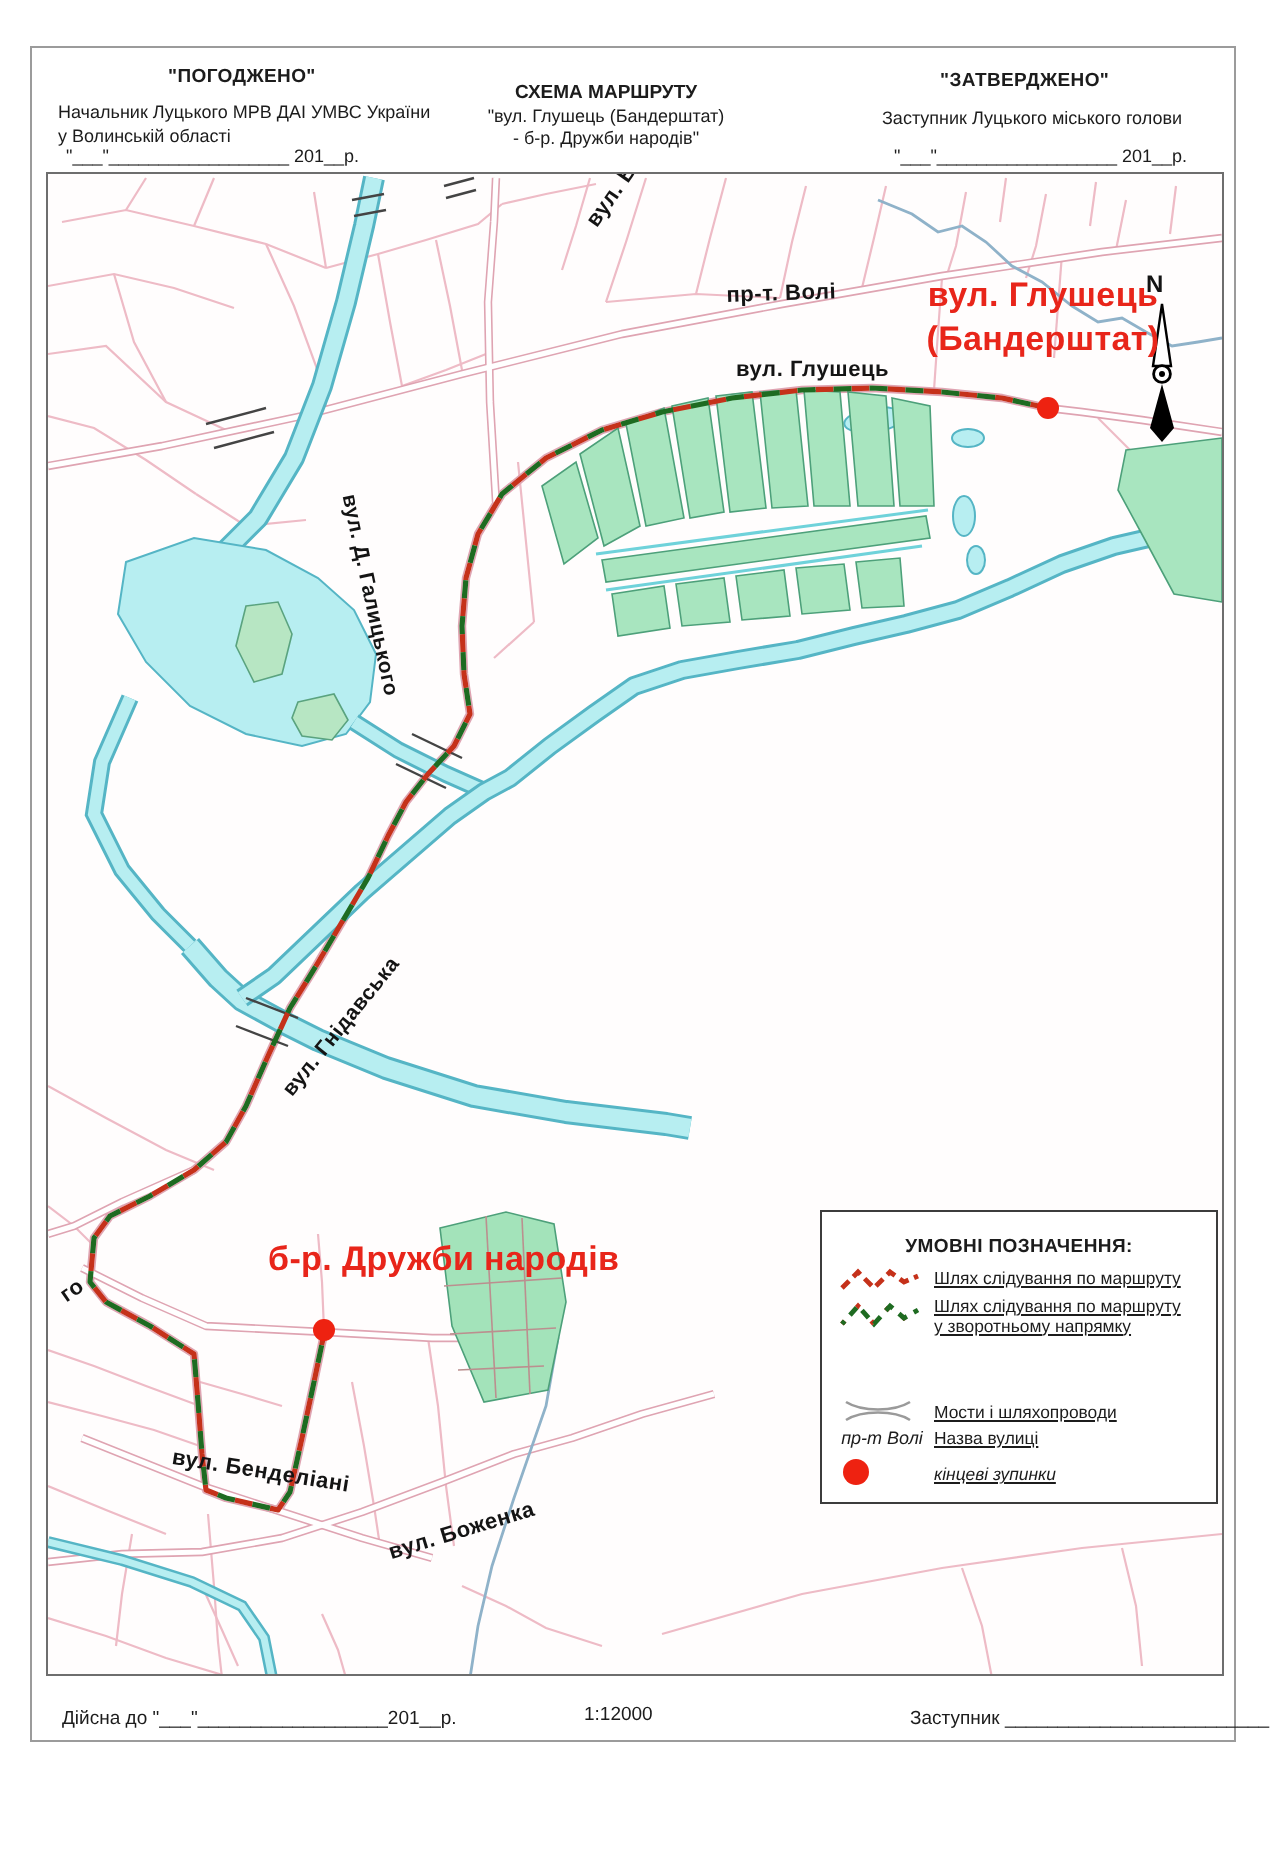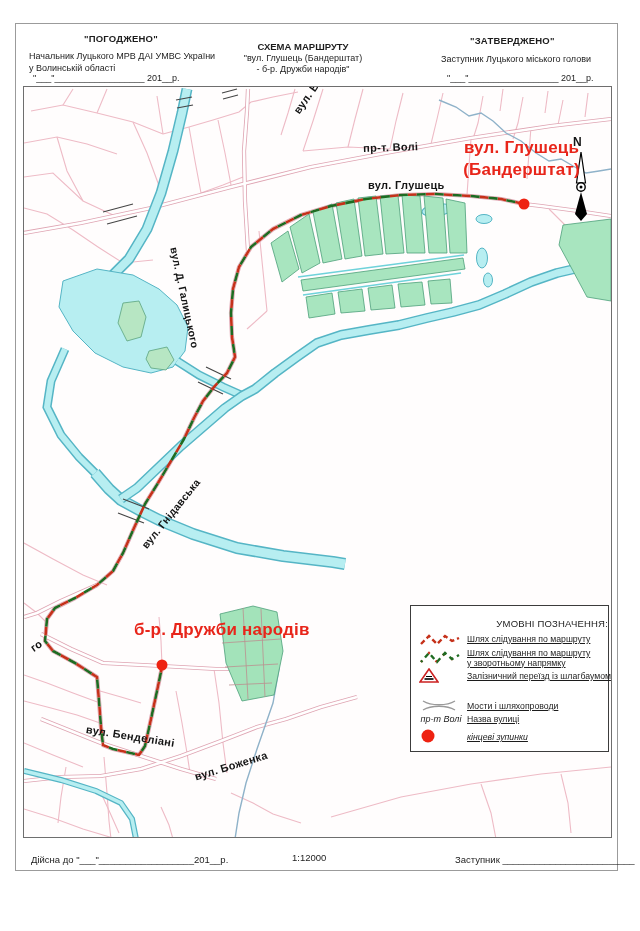--- a/index.html
+++ b/index.html
@@ -19,22 +19,22 @@
         border:1px solid #6e6e6e;overflow:hidden;background:#fffdfd;}
   .map-box svg{position:absolute;left:0;top:0;}
   .lbl{position:absolute;white-space:nowrap;transform-origin:0 0;
        font-weight:700;color:#141414;}
   .street{font-size:11px;letter-spacing:.3px;}
   .red-lbl{color:#e8251a;font-size:17px;font-weight:700;letter-spacing:.2px;}
   .north-n{font-size:12px;font-weight:700;}
   
   .legend{position:absolute;left:386px;top:518px;width:197px;height:145px;
           background:#fff;border:1px solid #3c3c3c;}
-  .lg-title{position:absolute;left:0;top:12px;width:100%;text-align:right;
-            font-size:9.5px;font-weight:400;letter-spacing:.2px;}
+  .lg-title{position:absolute;left:0;top:12px;width:100%;text-align:center;
+            font-size:9.5px;font-weight:700;letter-spacing:.2px;}
   .lg-row{position:absolute;left:0;width:100%;height:16px;}
   .lg-ic{position:absolute;left:8px;width:44px;text-align:center;}
   .lg-tx{position:absolute;left:56px;font-size:8.7px;line-height:9.5px;white-space:nowrap;text-decoration:underline;}
   .lg-example{font-size:9px;font-style:italic;font-weight:400;}
   .lg-italic{font-style:italic;}
   
   .foot{font-size:9.5px;}
 </style>
 </head>
 <body>
@@ -251,30 +251,20 @@
         <span class="lg-ic">
           <svg width="42" height="18">
               <polyline points="2,13 10,4 18,13 26,4 33,10 40,6" fill="none" stroke="#c5311a" stroke-width="2.4" stroke-dasharray="2 9"></polyline>
               <polyline points="2,13 10,4 18,13 26,4 33,10 40,6" fill="none" stroke="#1e6b21" stroke-width="2.4" stroke-dasharray="5 4" stroke-dashoffset="3"></polyline>
             </svg>
         </span>
         <span class="lg-tx" style="top:0px;">Шлях слідування по маршруту</span>
         <span class="lg-tx" style="top:9.5px;">у зворотньому напрямку</span>
       </div>
 
-      <div class="lg-row" style="top:62px;">
-        <span class="lg-ic">
-          <svg width="20" height="16">
-              <polygon points="10,1 19,14 1,14" fill="#fff" stroke="#cc2222" stroke-width="1.6"></polygon>
-              <line x1="5.5" y1="11" x2="14.5" y2="11" stroke="#000" stroke-width="1.6"></line>
-              <line x1="7" y1="8.5" x2="13" y2="8.5" stroke="#000" stroke-width="1"></line>
-            </svg>
-        </span>
-        <span class="lg-tx" style="top:4px;">Залізничний переїзд із шлагбаумом</span>
-      </div>
 
 
       <div class="lg-row" style="top:92px;">
         <span class="lg-ic">
           <svg width="40" height="14">
               <path d="M4,3 C12,8 28,8 36,3" fill="none" stroke="#9a9a9a" stroke-width="1.3"></path>
               <path d="M4,12 C12,7 28,7 36,12" fill="none" stroke="#9a9a9a" stroke-width="1.3"></path>
             </svg>
         </span>
         <span class="lg-tx" style="top:4px;">Мости і шляхопроводи</span>

